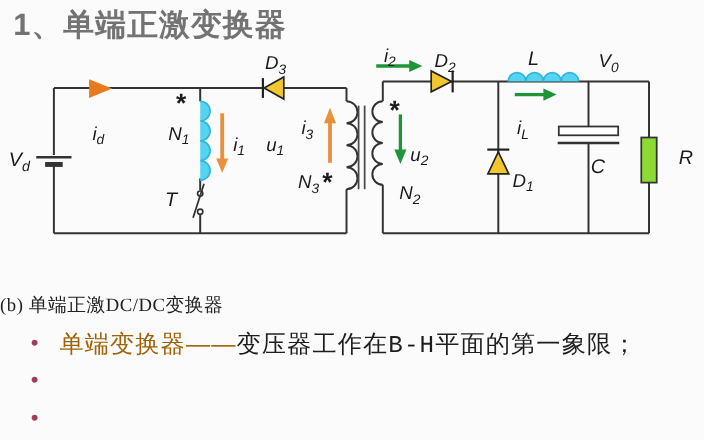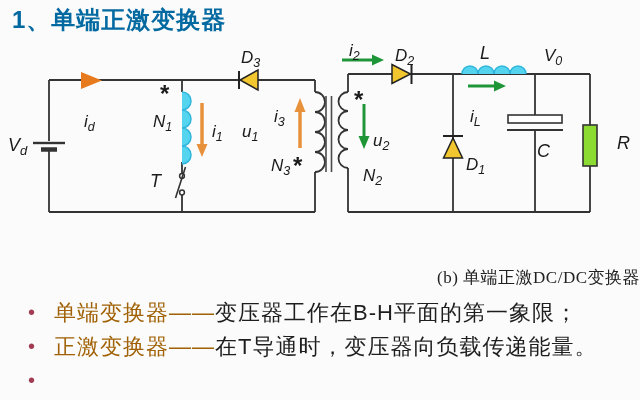--- a/index.html
+++ b/index.html
@@ -3,33 +3,33 @@
 <meta charset="utf-8">
 <style>
   html,body{margin:0;padding:0;}
   body{
     width:640px;height:400px;position:relative;overflow:hidden;
     background:#fbfbfb;
     font-family:"Liberation Sans", sans-serif;
   }
   .slide-title{
     position:absolute;left:12px;top:4px;
-    font-size:24px;font-weight:bold;color:#0369a1;letter-spacing:1px;
+    font-size:28px;font-weight:bold;color:#737373;letter-spacing:1px;
   }
   .circuit-svg{position:absolute;left:0;top:0;}
   .caption{
-    position:absolute;left:0;top:266px;width:640px;text-align:right;
+    position:absolute;left:0;top:266px;width:640px;text-align:left;
     font-family:"Liberation Serif", serif;
     font-size:17px;color:#222;letter-spacing:0.5px;
   }
   .bullets{position:absolute;left:24px;top:297px;width:600px;}
   .bullet-line{display:flex;align-items:flex-start;height:34px;font-size:22px;letter-spacing:1px;line-height:31px;}
   .bullet-dot{color:#a23c52;font-size:20px;width:26px;flex:0 0 26px;text-align:left;padding-left:4px;line-height:31px;}
   .bullet-term{color:#a16207;white-space:nowrap;}
-  .bullet-rest{color:#1e1e1e;white-space:nowrap;}
+  .bullet-rest{color:#1e1e1e;white-space:nowrap;font-family:Liberation Mono, monospace;}
   svg text{fill:#1b1b1b;}
   .lbl{font-style:italic;font-size:17px;}
   .lbl-lg{font-style:italic;font-size:18px;}
   .star{font-size:24px;font-weight:bold;font-style:normal;}
 </style>
 </head>
 <body>
 
 <div class="slide-title">1、单端正激变换器</div>
 
@@ -145,18 +145,17 @@
 
 <div class="caption">(b) 单端正激DC/DC变换器</div>
 
 <div class="bullets">
   <div class="bullet-line">
     <span class="bullet-dot">•</span>
     <span><span class="bullet-term">单端变换器——</span><span class="bullet-rest">变压器工作在B-H平面的第一象限；</span></span>
   </div>
   <div class="bullet-line">
     <span class="bullet-dot">•</span>
-    <span><span class="bullet-term">正激变换器——</span><span class="bullet-rest">在T导通时，变压器向负载传递能量。</span></span>
   </div>
   <div class="bullet-line">
     <span class="bullet-dot">•</span>
   </div>
 </div>
 
 </body></html>

